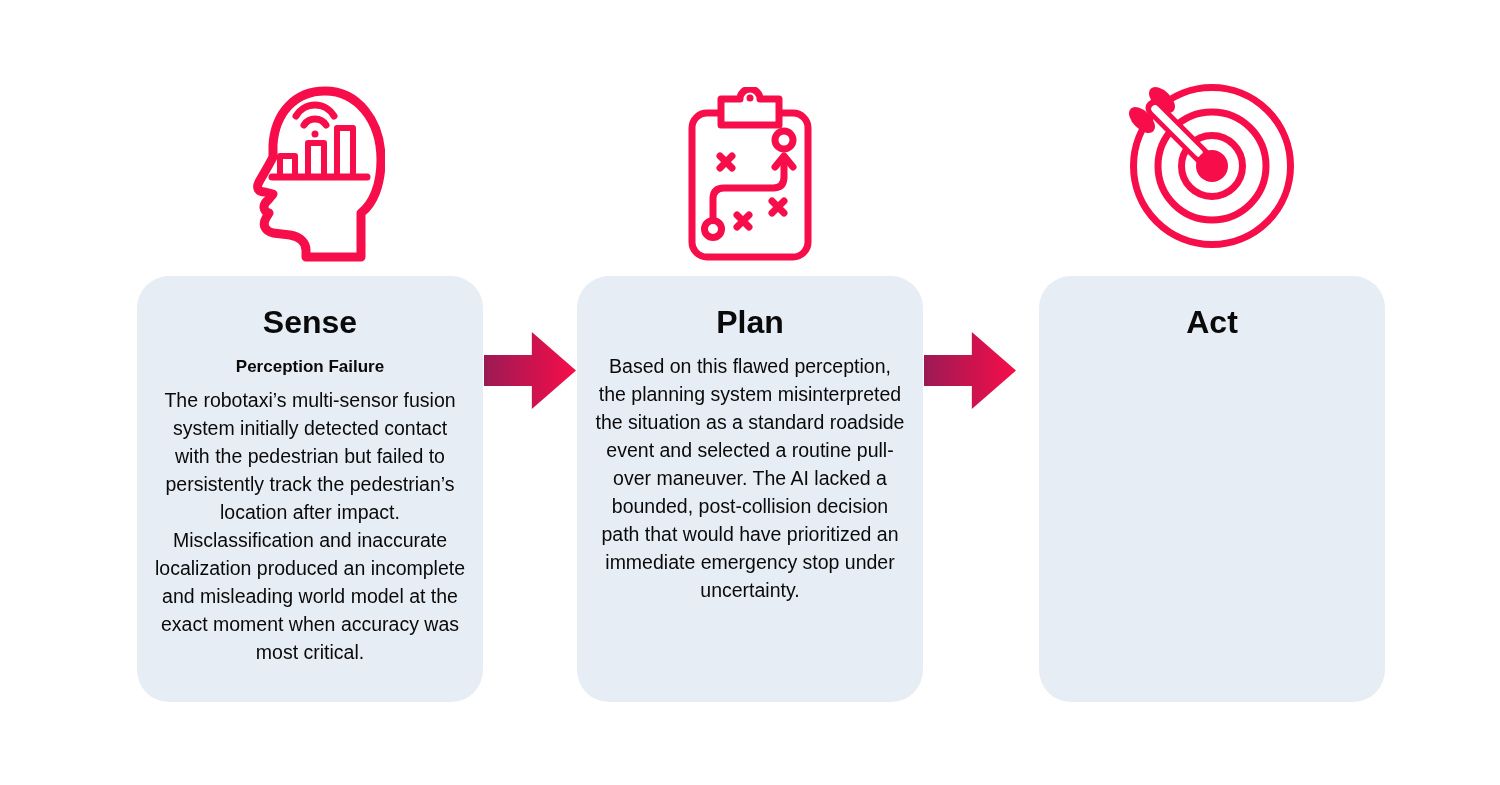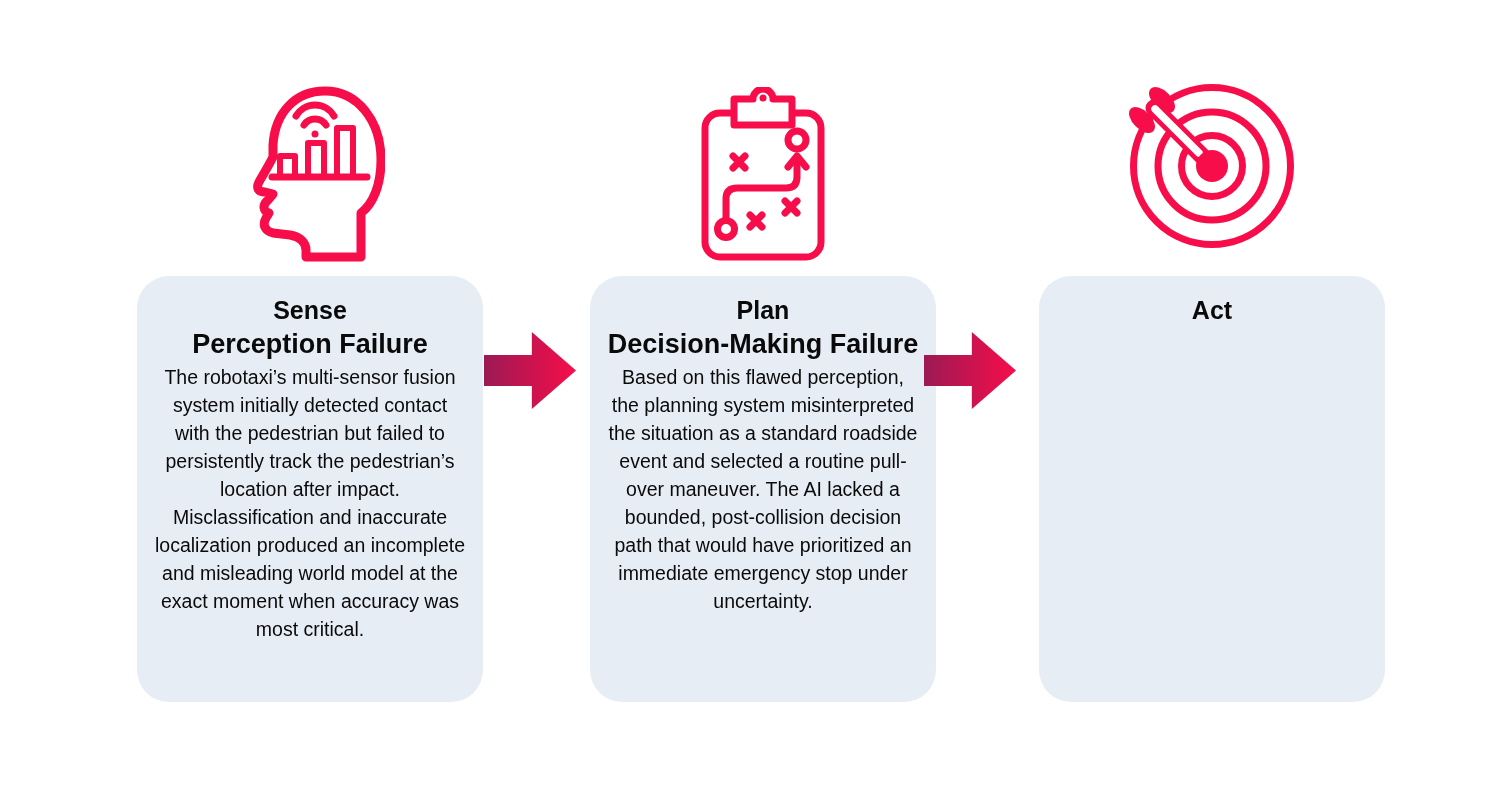--- a/index.html
+++ b/index.html
@@ -19,33 +19,33 @@
   .card{
     position:absolute;top:276px;height:426px;width:346px;
     box-sizing:border-box;
     background:var(--card-bg,#E7EDF5);
     border-radius:32px;
     padding:16px 16px 0 16px;
     text-align:center;
     color:var(--text,#0A0A0A);
   }
   .step-title{
-    margin:0;font-size:25px;font-weight:800;line-height:36px;
+    margin:12px;font-size:32px;font-weight:800;line-height:36px;
     color:var(--text,#0A0A0A);
   }
   .step-subtitle{
-    margin:1px 0 4px 0;font-size:27px;font-weight:800;line-height:30px;
+    margin:1px 0 4px 0;font-size:17px;font-weight:800;line-height:30px;
     color:var(--text,#0A0A0A);
   }
   .step-body{
     margin:0;font-size:19.5px;font-weight:400;line-height:28px;
     color:var(--text,#0A0A0A);
   }
   .col-1{left:137px;}
-  .col-2{left:590px;}
+  .col-2{left:577px;}
   .col-3{left:1039px;}
   .flow-arrow{
     position:absolute;top:332px;width:92px;height:77px;
     background:linear-gradient(90deg,var(--arrow-start,#9B1A54),var(--arrow-end,#F70D4A));
     clip-path:polygon(0 30%,52% 30%,52% 0,100% 50%,52% 100%,52% 70%,0 70%);
   }
   .arrow-1{left:484px;}
   .arrow-2{left:924px;}
   svg{display:block;}
 </style>
@@ -99,21 +99,20 @@
       <path d="M 26,131 L 26,112 Q 26,101 37,101 L 86,101 Q 97,101 97,90 L 97,74"></path>
       <path d="M 88,80 L 97,69 L 106,80"></path>
       <circle cx="97" cy="53" r="9"></circle>
       <path d="M 33,69 L 45,81 M 45,69 L 33,81"></path>
       <path d="M 50,128 L 62,140 M 62,128 L 50,140"></path>
       <path d="M 85,114 L 97,126 M 97,114 L 85,126"></path>
     </svg>
   </div>
   <section class="card col-2">
     <h2 class="step-title">Plan</h2>
-    <h3 class="step-subtitle">Decision-Making Failure</h3>
     <p class="step-body">Based on this flawed perception, the planning system misinterpreted the situation as a standard roadside event and selected a routine pull-over maneuver. The AI lacked a bounded, post-collision decision path that would have prioritized an immediate emergency stop under uncertainty.</p>
   </section>
 
   <div class="flow-arrow arrow-2"></div>
 
   <div class="icon-box col-3 target">
     <svg width="172" height="165" viewBox="0 0 172 165" fill="none" stroke="currentColor" stroke-width="7">
       <circle cx="86" cy="82" r="78.5"></circle>
       <circle cx="86" cy="82" r="54"></circle>
       <circle cx="86" cy="82" r="30.5"></circle>

